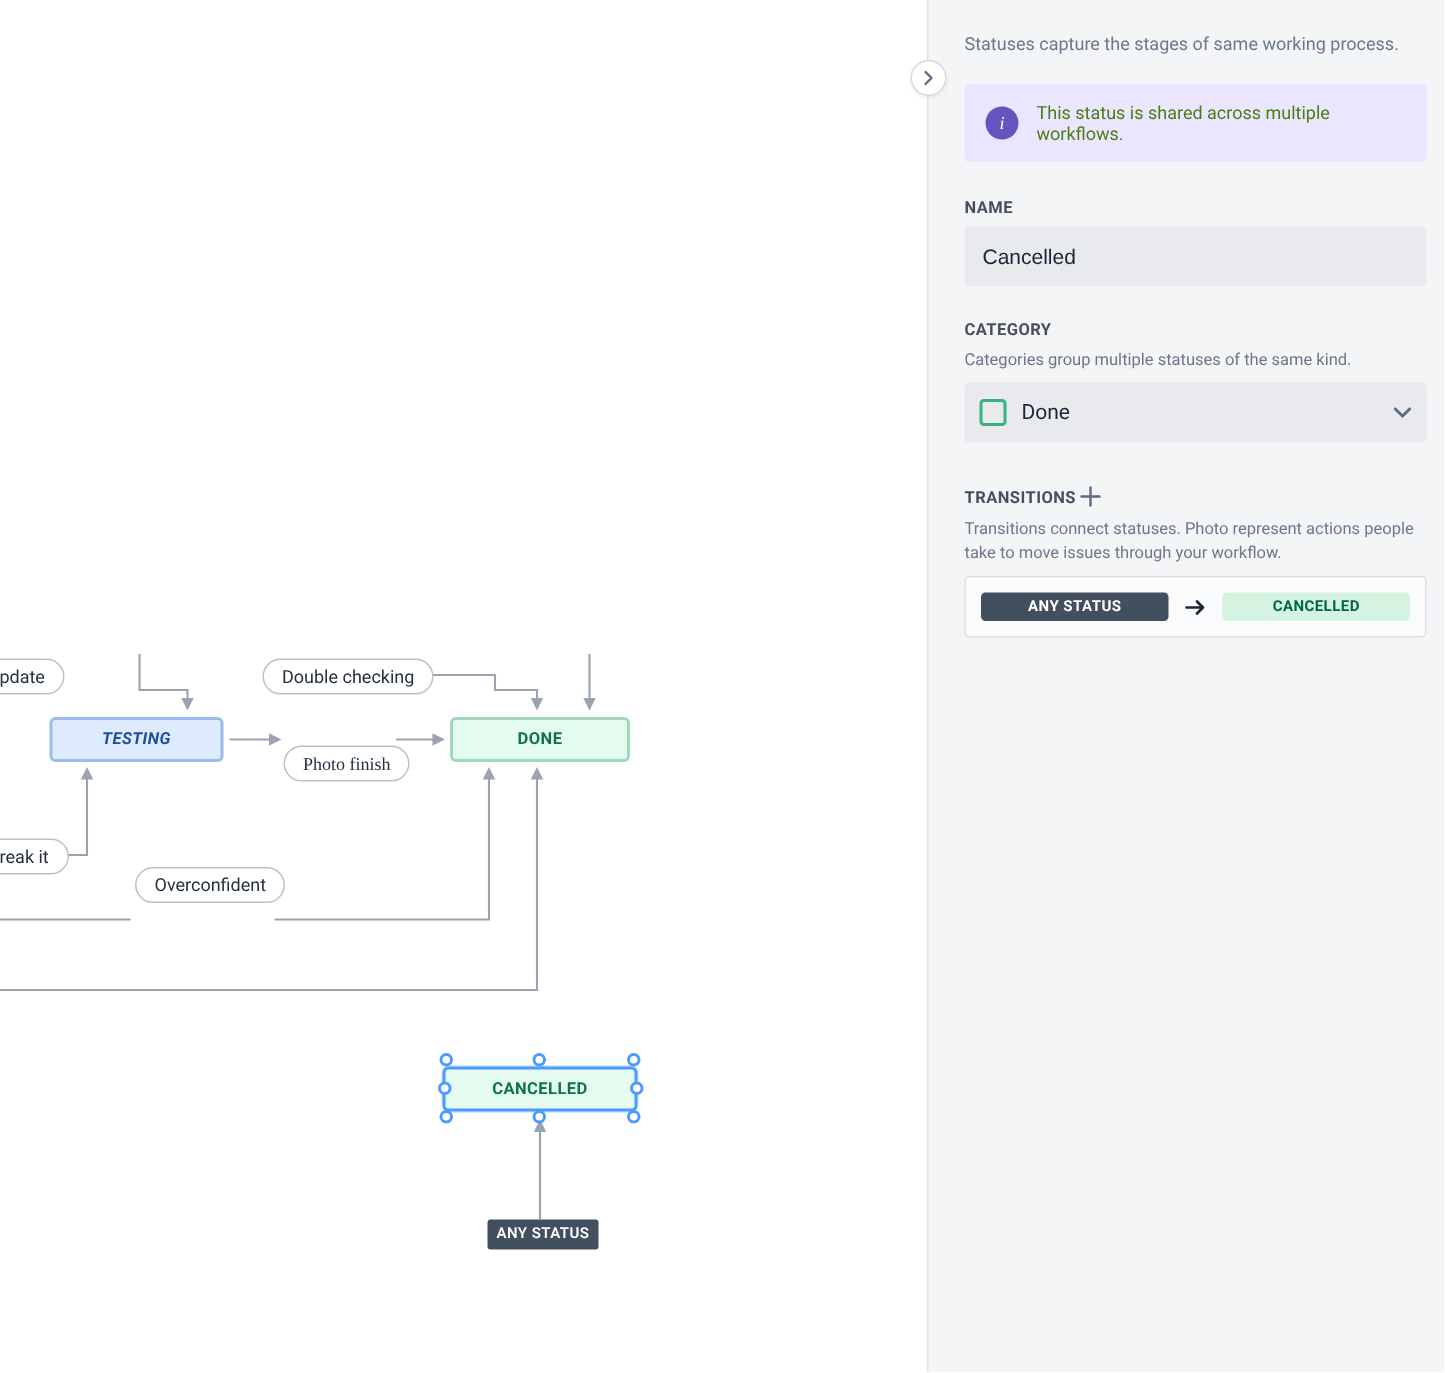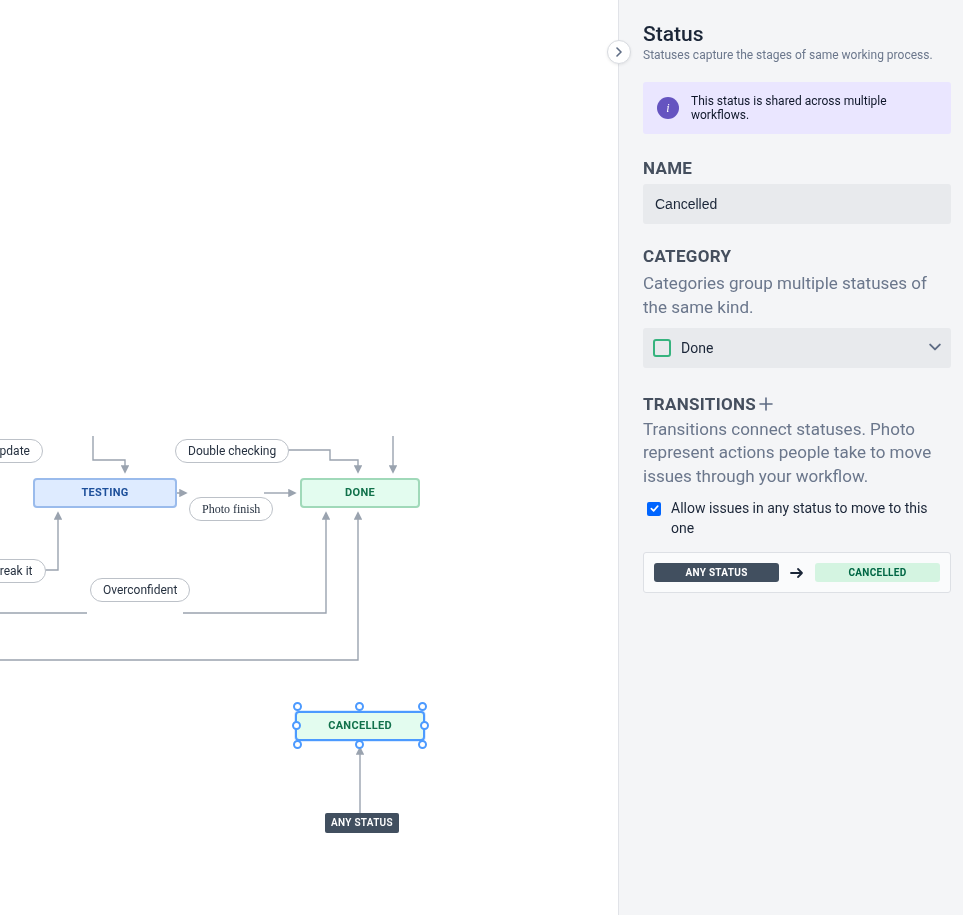--- a/index.html
+++ b/index.html
@@ -26,24 +26,25 @@
       height: 30px;
       line-height: 26px;
       text-align: center;
       border-radius: 4px;
       font-size: 11px;
       font-weight: 700;
       letter-spacing: 0.3px;
       text-transform: uppercase;
     }
     .node-testing {
-      left: 33px; top: 478px; width: 144px;
+      left: 33px; top: 478px; width: 116px;
       background: #DEEBFF;
       border: 2px solid #9ABBEC;
       color: #1D4F9A;
+      font-style: italic;
     }
     .node-done {
       left: 300px; top: 478px; width: 120px;
       background: #E3FCEF;
       border: 2px solid #A0D9B9;
       color: #11714B;
     }
     .node-cancelled {
       left: 295px; top: 711px; width: 130px;
       background: #E3FCEF;
@@ -148,34 +149,34 @@
       align-items: center;
       justify-content: center;
       color: #fff;
       font-size: 12px;
       font-family: Georgia, serif;
       font-style: italic;
       flex-shrink: 0;
     }
     .banner span.msg {
       font-size: 12px;
-      color: #0f172a;
+      color: #4d7c0f;
     }
 
     .field-label {
-      font-size: 17px;
+      font-size: 11px;
       font-weight: 700;
       color: #454F5E;
       letter-spacing: 0.3px;
       text-transform: uppercase;
       margin-bottom: 6px;
       display: block;
     }
     .field-help {
-      font-size: 17px;
+      font-size: 11px;
       color: #6B778C;
       margin-bottom: 8px;
       line-height: 1.4;
     }
 
     .text-input {
       width: 100%;
       height: 40px;
       background: #E8EAED;
       border: 2px solid transparent;
@@ -331,21 +332,20 @@
 </div>
 
 <div class="panel">
 
   <div class="collapse-btn">
     <svg viewBox="0 0 10 10">
         <path d="M3 1 L7 5 L3 9" fill="none" stroke="#5E6C84" stroke-width="1.6" stroke-linecap="round" stroke-linejoin="round"></path>
       </svg>
   </div>
 
-  <h2>Status</h2>
   <div class="subhead">Statuses capture the stages of same working process.</div>
 
   <div class="banner">
     <div class="info-icon">i</div>
     <span class="msg">This status is shared across multiple workflows.</span>
   </div>
 
   <label class="field-label">Name</label>
   <input class="text-input" type="text" value="Cancelled" style="">
 
@@ -364,28 +364,20 @@
   <div class="section-header">
     <label class="field-label">Transitions</label>
     <div class="add-btn">
       <svg width="14" height="14" viewBox="0 0 14 14">
           <path d="M7 1 V13 M1 7 H13" stroke="currentColor" stroke-width="1.6" stroke-linecap="round"></path>
         </svg>
     </div>
   </div>
   <div class="field-help">Transitions connect statuses. Photo represent actions people take to move issues through your workflow.</div>
 
-  <div class="checkbox-row">
-    <div class="cb">
-      <svg viewBox="0 0 10 10">
-          <path d="M1.5 5.2 L4 7.6 L8.6 2.4" fill="none" stroke="#fff" stroke-width="1.8" stroke-linecap="round" stroke-linejoin="round"></path>
-        </svg>
-    </div>
-    <div class="lbl">Allow issues in any status to move to this one</div>
-  </div>
 
   <div class="transition-entry">
     <div class="lozenge lz-any">Any Status</div>
     <svg class="arrow-icon" viewBox="0 0 16 16">
         <path d="M2 8 H13 M9 4 L13 8 L9 12" fill="none" stroke="currentColor" stroke-width="1.8" stroke-linecap="round" stroke-linejoin="round"></path>
       </svg>
     <div class="lozenge lz-done">Cancelled</div>
   </div>
 
 </div>

